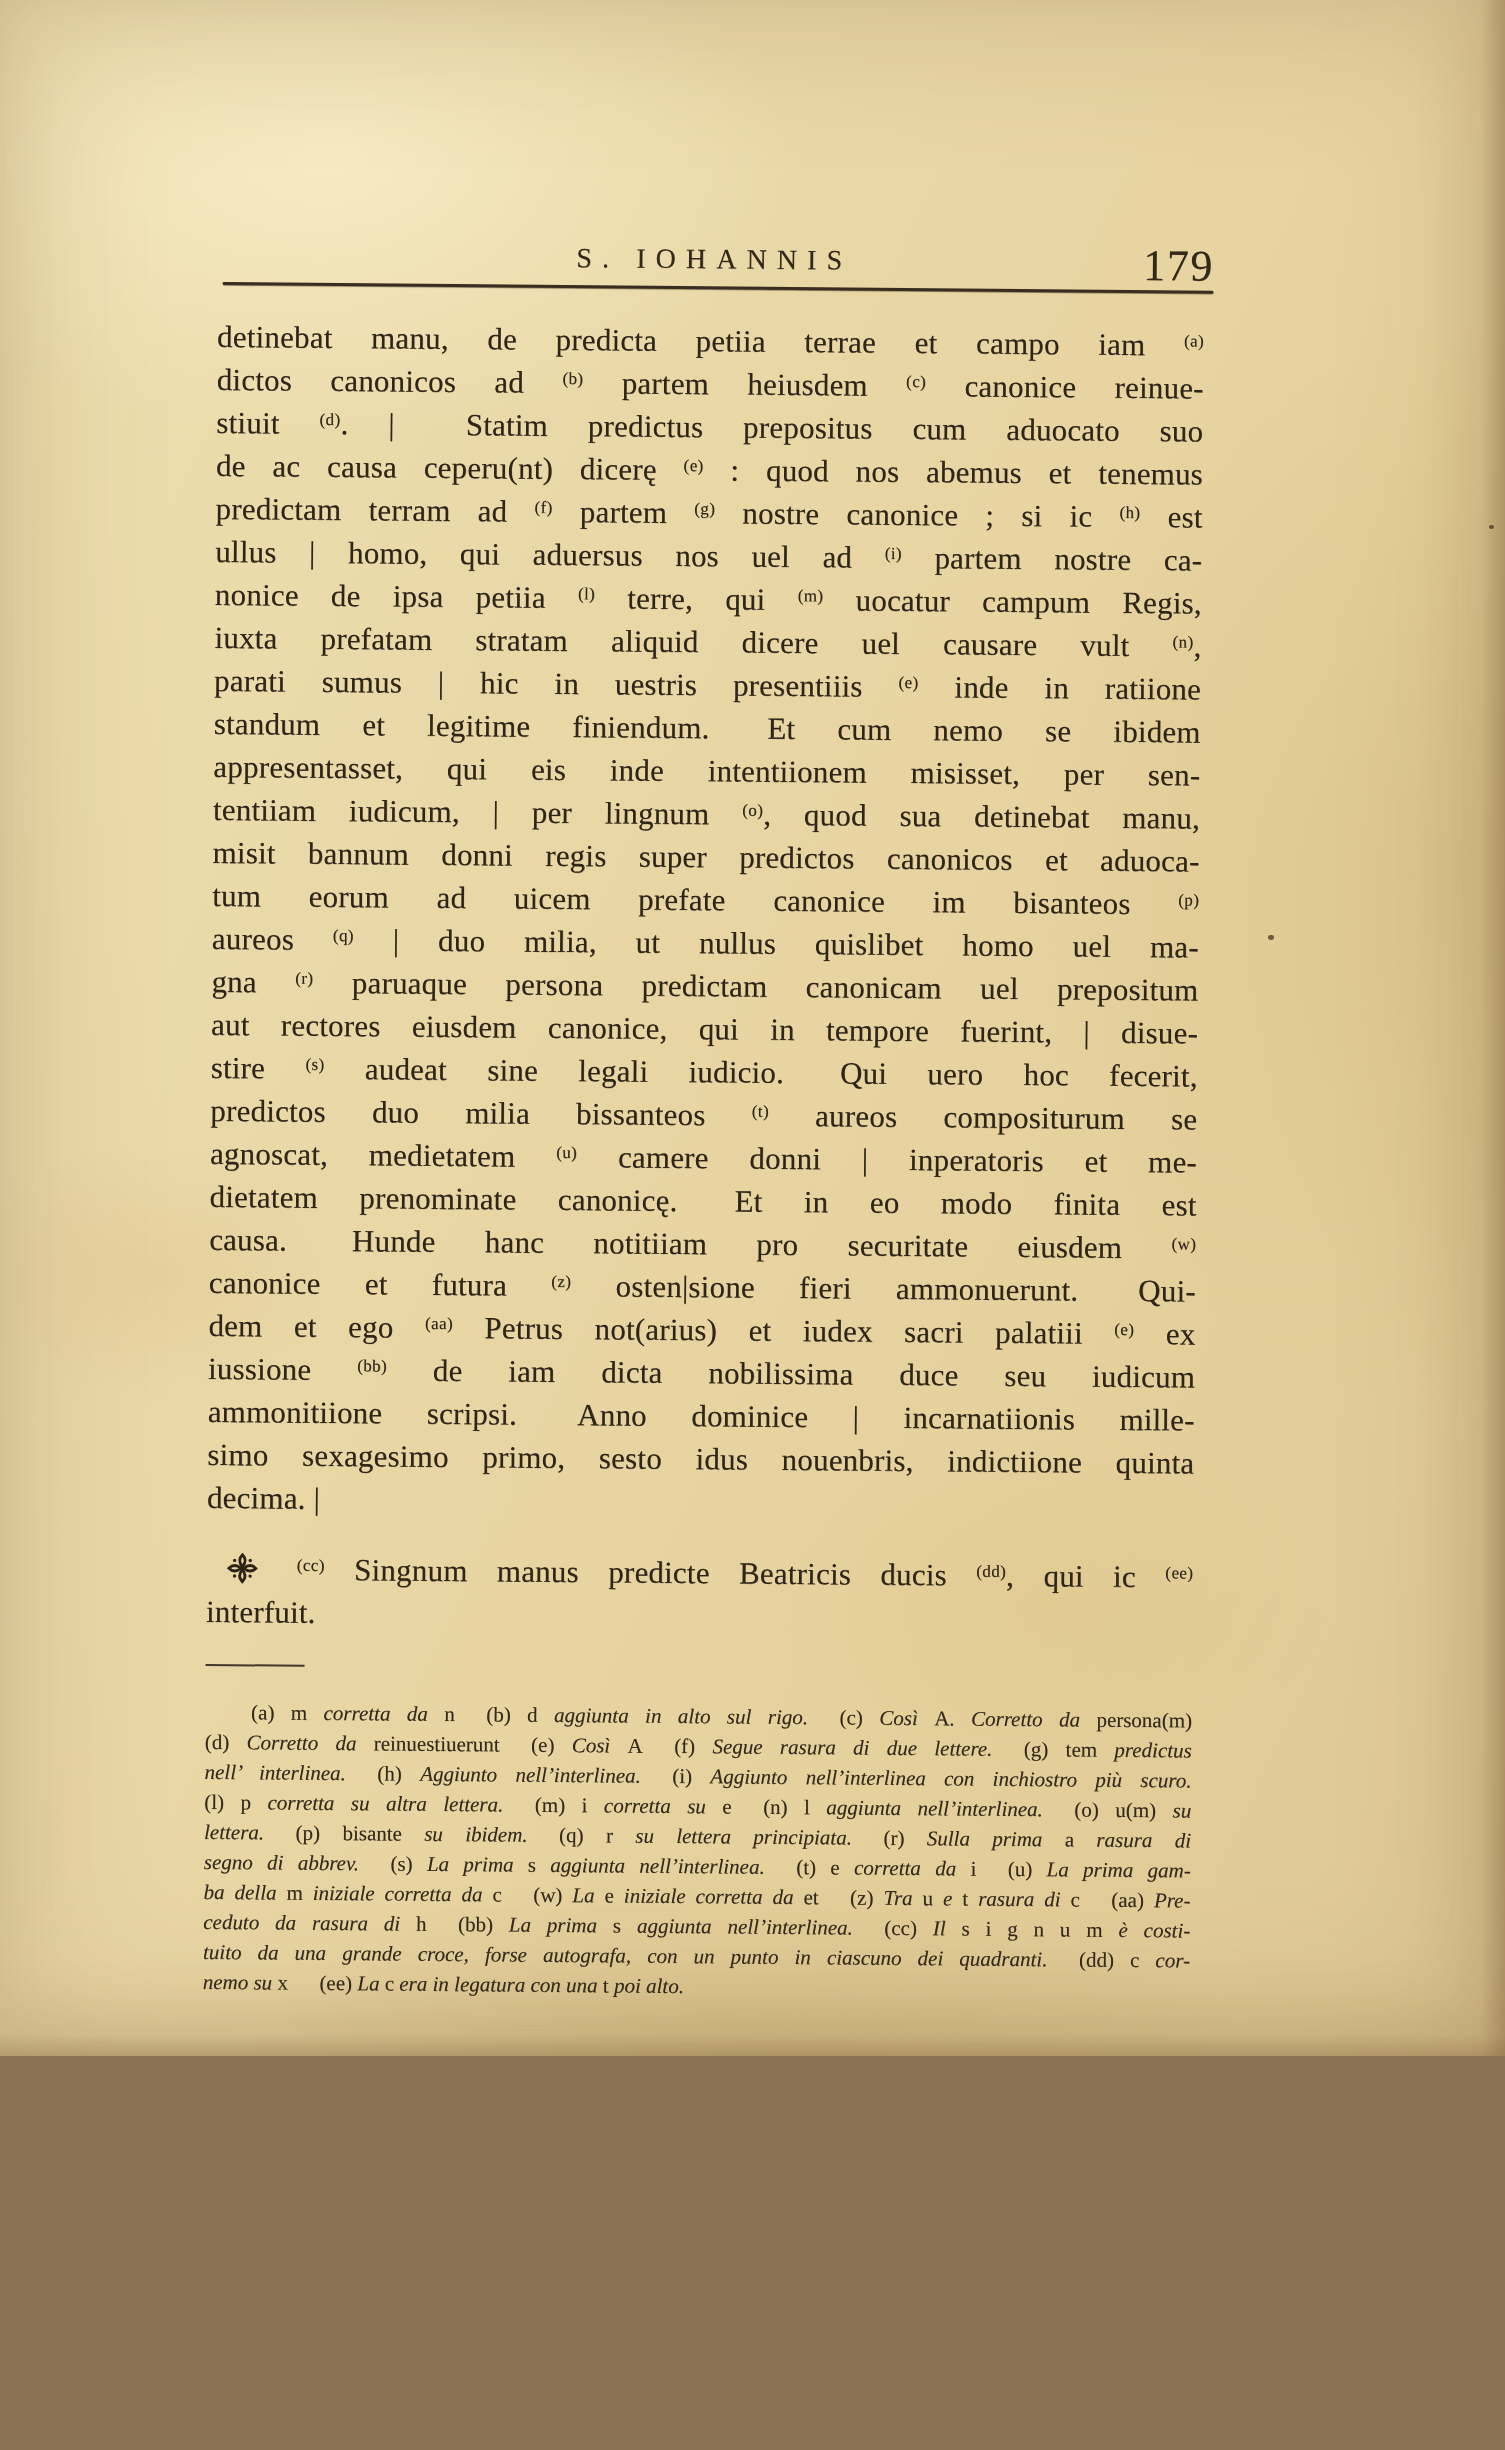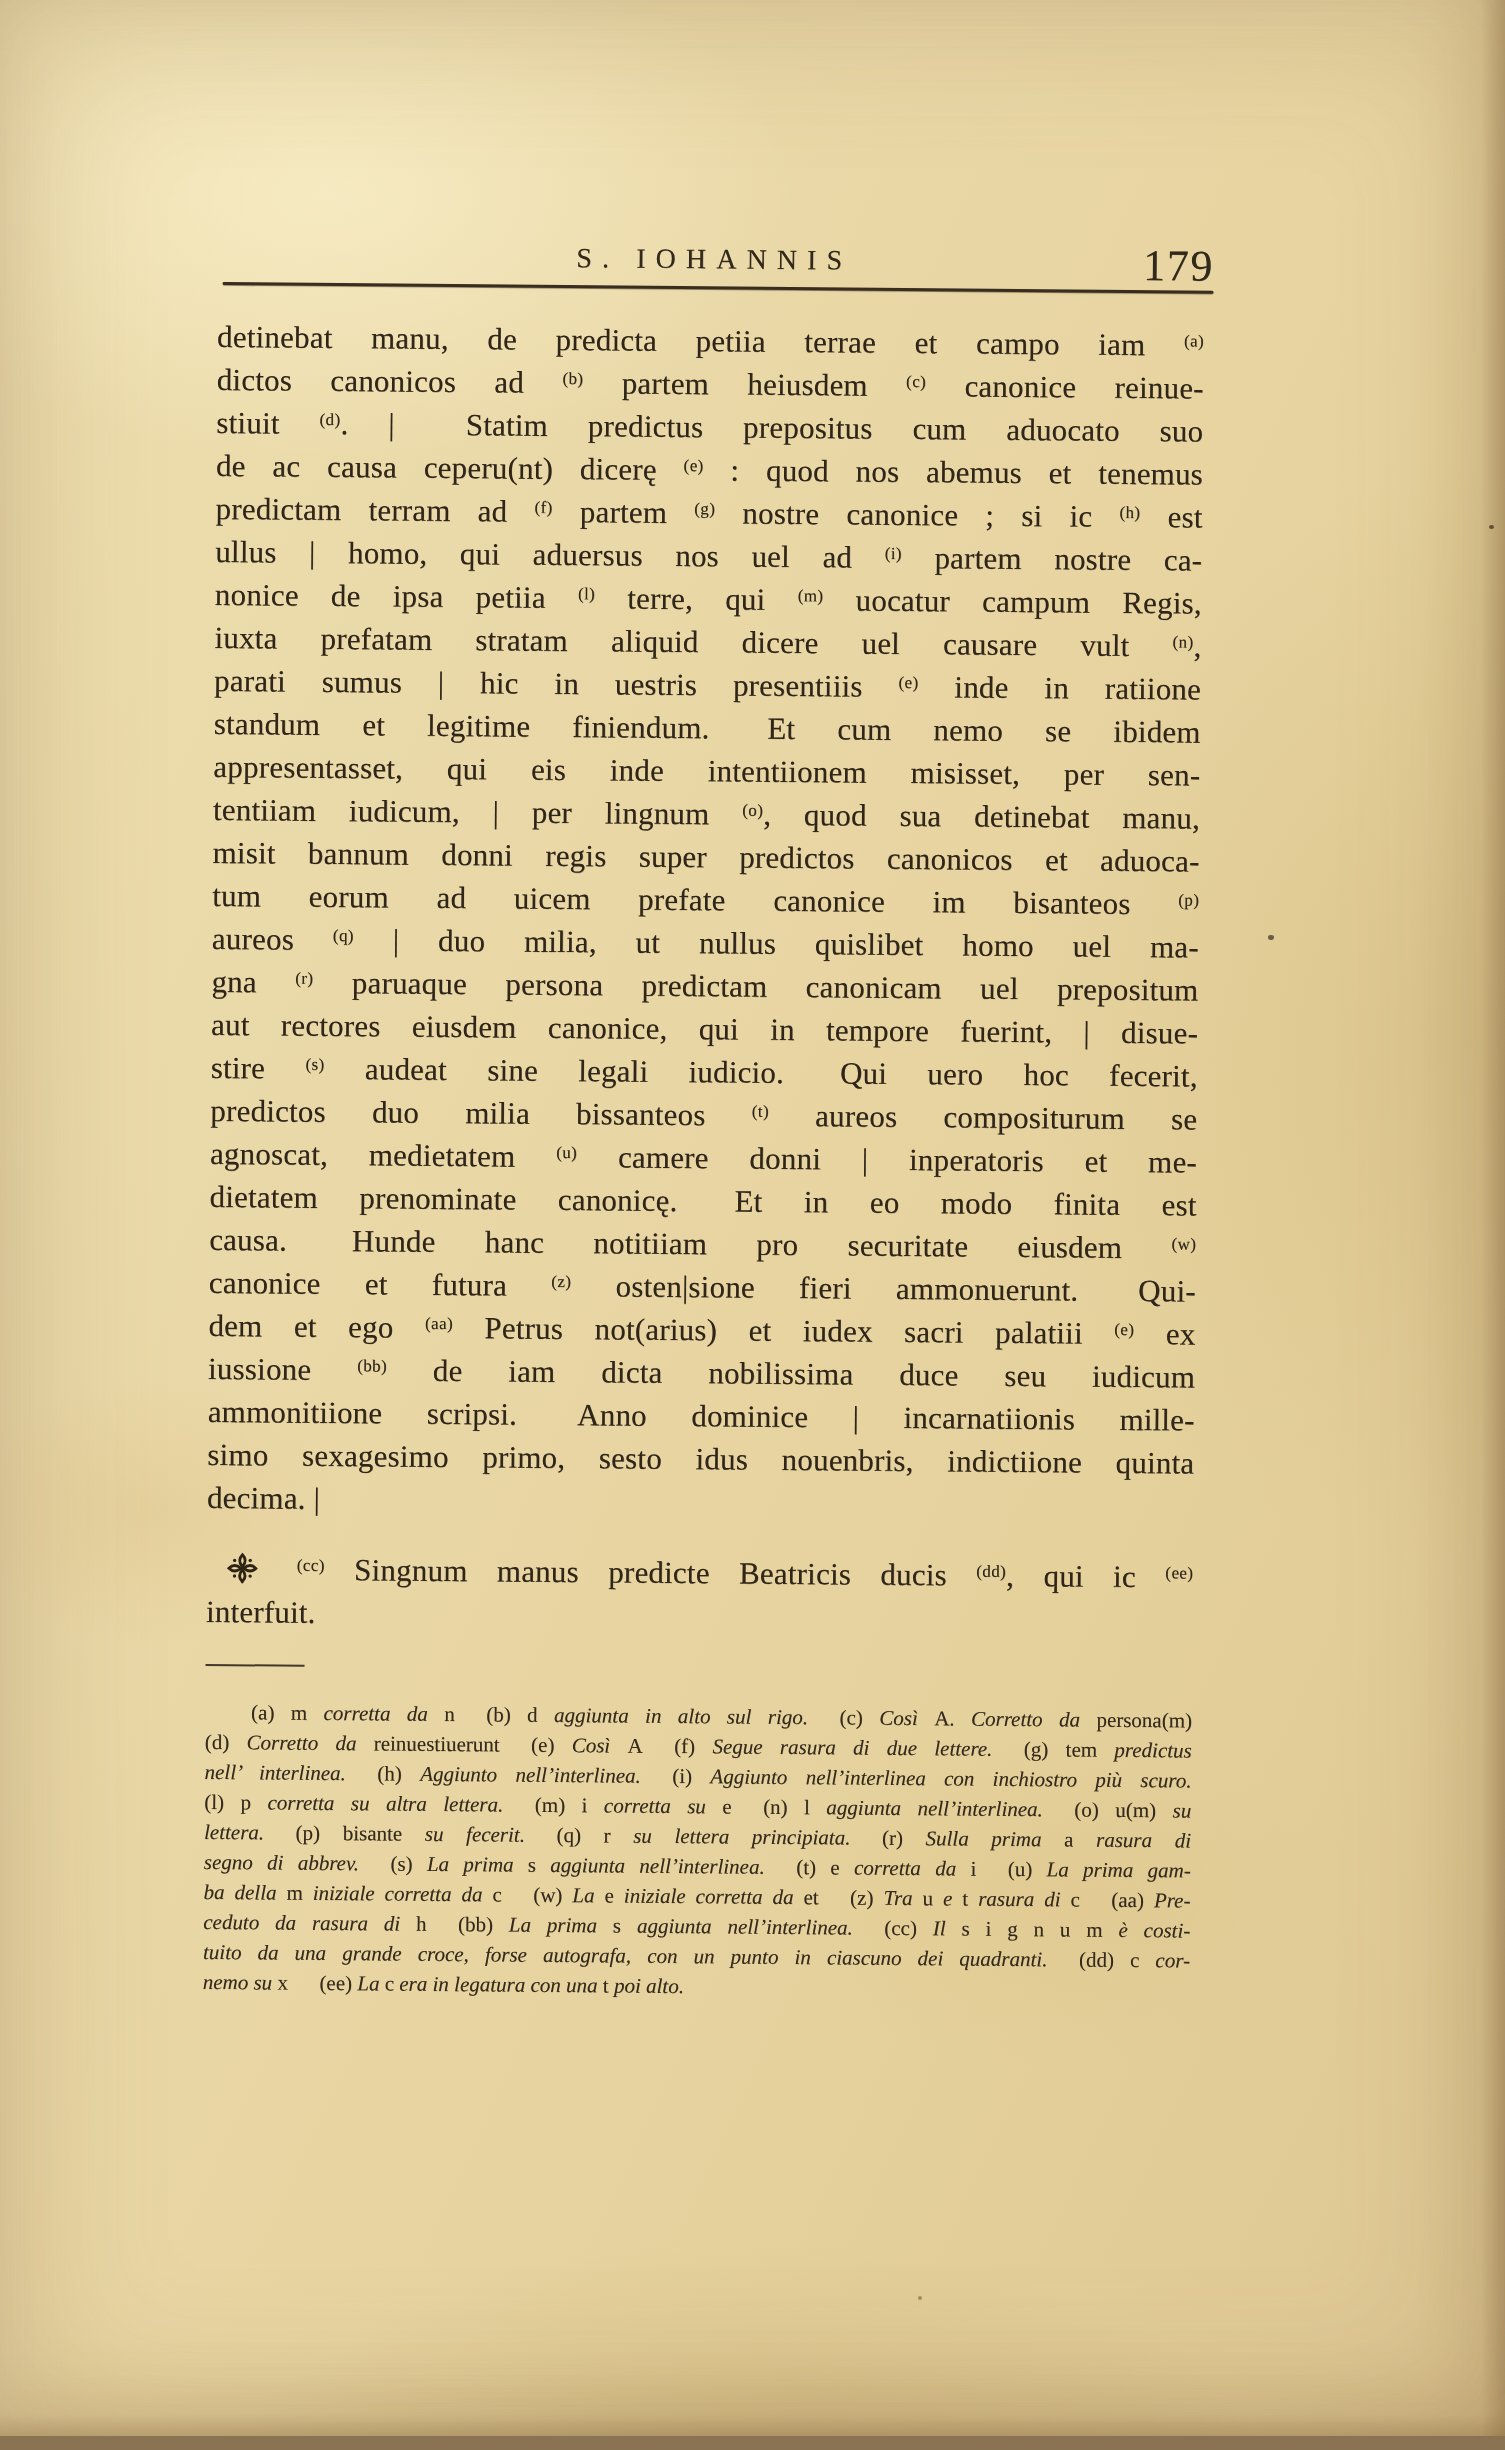--- a/index.html
+++ b/index.html
@@ -1,18 +1,18 @@
 <!DOCTYPE html>
 <html style="font-size:13px"><head>
 <meta charset="utf-8">
 <style>
   html,body{margin:0;padding:0;background:#b9a briefly}
   html,body{margin:0;padding:0;background:#8a7352;}
   .page{
-    position:relative;width:1505px;height:2436px;overflow:hidden;
+    position:relative;width:1505px;height:2056px;overflow:hidden;
     font-family:"Liberation Serif","DejaVu Serif",serif;
     background-color:#e8d5a2;
     background-image:
       radial-gradient(ellipse 721px 416px at 22% 8%, rgba(255,246,212,0.55), transparent 65%),
       radial-gradient(ellipse 609px 785px at 96% 42%, rgba(168,128,60,0.12), transparent 70%),
       radial-gradient(ellipse 721px 336px at 50% 102%, rgba(148,108,50,0.16), transparent 72%),
       radial-gradient(ellipse 272px 192px at 10% 62%, rgba(202,166,96,0.16), transparent 70%),
       radial-gradient(ellipse 400px 240px at 70% 78%, rgba(215,184,116,0.20), transparent 70%),
       linear-gradient(115deg,#eedfb0 0%,#e9d7a6 38%,#e5d19c 68%,#ddc693 100%);
     box-shadow: inset 0 0 144px 24px rgba(130,95,45,0.22), inset -16px -22.4px 72px rgba(115,82,40,0.20), inset 11.2px 16px 64px rgba(252,242,205,0.28);
@@ -126,21 +126,21 @@
         <div class="bline nj">interfuit.</div>
       </div>
 
     <div class="fnrule"></div>
 
     <div class="fnotes">
         <div class="fline ind"><span class="rm">(a) m </span><span class="it">corretta da </span><span class="rm">n  (b) d </span><span class="it">aggiunta in alto sul rigo.</span><span class="rm">  (c) </span><span class="it">Così </span><span class="rm">A. </span><span class="it">Corretto da </span><span class="rm">persona(m)</span></div>
         <div class="fline"><span class="rm">(d) </span><span class="it">Corretto da </span><span class="rm">reinuestiuerunt  (e) </span><span class="it">Così </span><span class="rm">A  (f) </span><span class="it">Segue rasura di due lettere.</span><span class="rm">  (g) tem </span><span class="it">predictus</span></div>
         <div class="fline"><span class="it">nell’ interlinea.</span><span class="rm">  (h) </span><span class="it">Aggiunto nell’interlinea.</span><span class="rm">  (i) </span><span class="it">Aggiunto nell’interlinea con inchiostro più scuro.</span></div>
         <div class="fline"><span class="rm">(l) p </span><span class="it">corretta su altra lettera.</span><span class="rm">  (m) i </span><span class="it">corretta su </span><span class="rm">e  (n) l </span><span class="it">aggiunta nell’interlinea.</span><span class="rm">  (o) u(m) </span><span class="it">su</span></div>
-        <div class="fline"><span class="it">lettera.</span><span class="rm">  (p) bisante </span><span class="it">su fecerit.</span><span class="rm">  (q) r </span><span class="it">su lettera principiata.</span><span class="rm">  (r) </span><span class="it">Sulla prima </span><span class="rm">a </span><span class="it">rasura di</span></div>
+        <div class="fline"><span class="it">lettera.</span><span class="rm">  (p) bisante </span><span class="it">su ibidem.</span><span class="rm">  (q) r </span><span class="it">su lettera principiata.</span><span class="rm">  (r) </span><span class="it">Sulla prima </span><span class="rm">a </span><span class="it">rasura di</span></div>
         <div class="fline"><span class="it">segno di abbrev.</span><span class="rm">  (s) </span><span class="it">La prima </span><span class="rm">s </span><span class="it">aggiunta nell’interlinea.</span><span class="rm">  (t) e </span><span class="it">corretta da </span><span class="rm">i  (u) </span><span class="it">La prima gam-</span></div>
         <div class="fline"><span class="it">ba della </span><span class="rm">m </span><span class="it">iniziale corretta da </span><span class="rm">c  (w) </span><span class="it">La </span><span class="rm">e </span><span class="it">iniziale corretta da </span><span class="rm">et  (z) </span><span class="it">Tra </span><span class="rm">u </span><span class="it">e </span><span class="rm">t </span><span class="it">rasura di </span><span class="rm">c  (aa) </span><span class="it">Pre-</span></div>
         <div class="fline"><span class="it">ceduto da rasura di </span><span class="rm">h  (bb) </span><span class="it">La prima </span><span class="rm">s </span><span class="it">aggiunta nell’interlinea.</span><span class="rm">  (cc) </span><span class="it">Il </span><span class="rm">s i g n u m </span><span class="it">è costi-</span></div>
         <div class="fline"><span class="it">tuito da una grande croce, forse autografa, con un punto in ciascuno dei quadranti.</span><span class="rm">  (dd) c </span><span class="it">cor-</span></div>
         <div class="fline nj"><span class="it">nemo su </span><span class="rm">x  (ee) </span><span class="it">La </span><span class="rm">c </span><span class="it">era in legatura con una </span><span class="rm">t </span><span class="it">poi alto.</span></div>
       </div>
   </div>
 </div>
 
 

